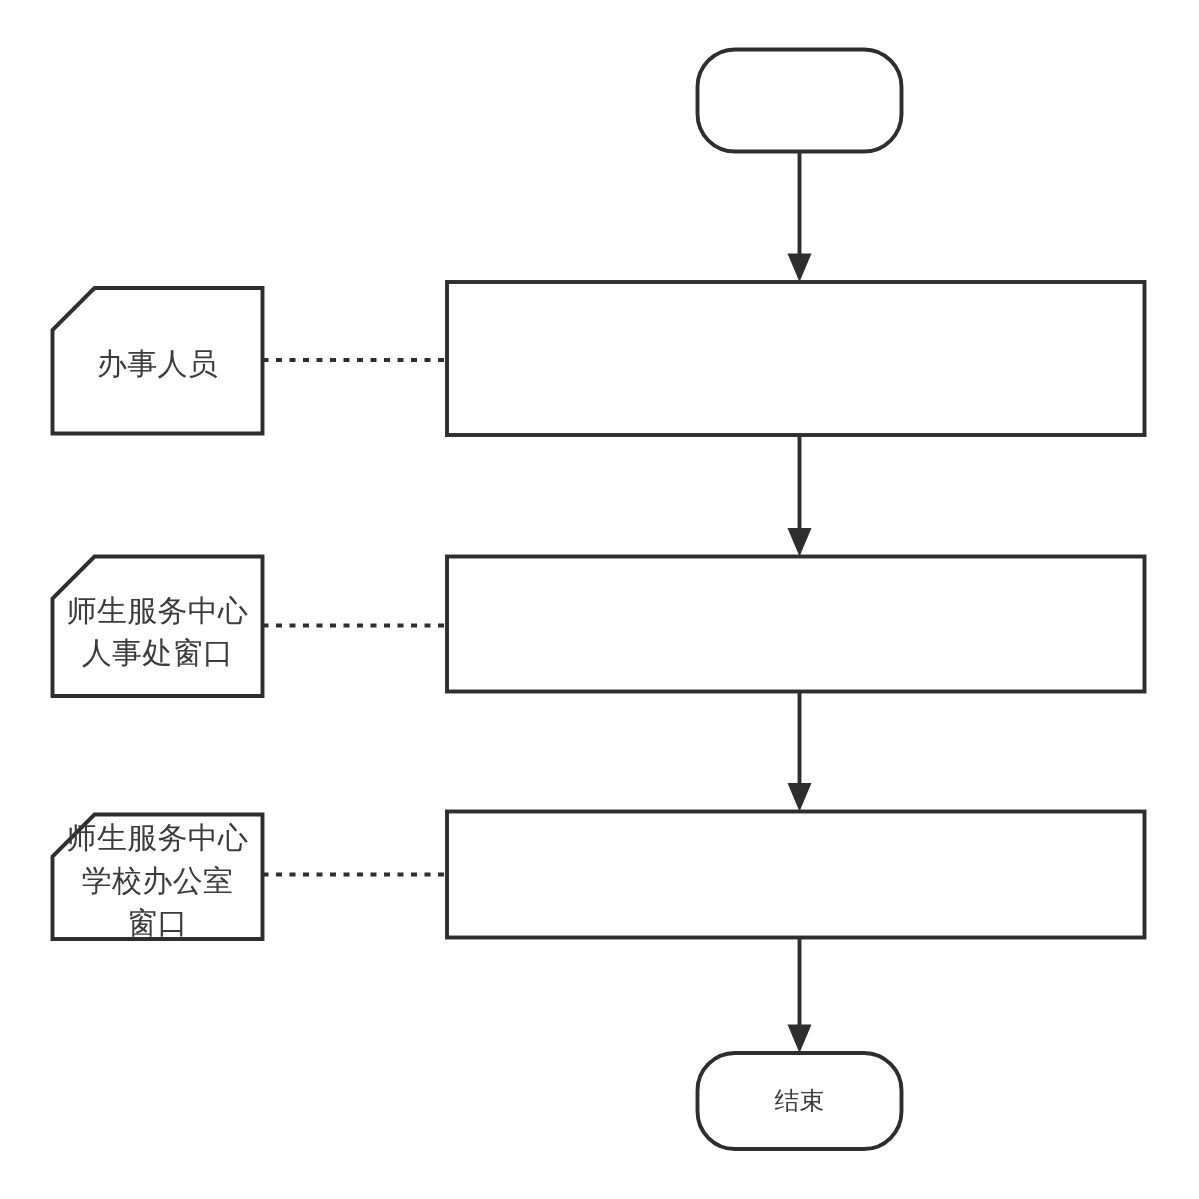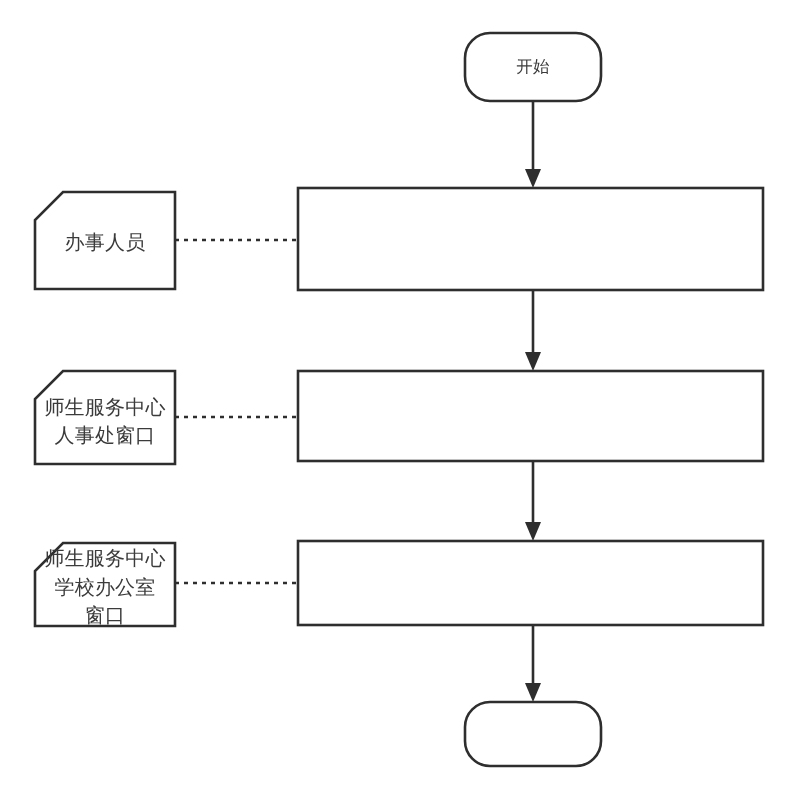--- a/index.html
+++ b/index.html
@@ -112,25 +112,25 @@
     <line class="dotted-line" x1="175" y1="240" x2="298" y2="240"></line>
 
     <polygon class="shape-stroke" points="63,371 175,371 175,464 35,464 35,399"></polygon>
     <line class="dotted-line" x1="175" y1="417" x2="298" y2="417"></line>
 
     <polygon class="shape-stroke" points="63,543 175,543 175,626 35,626 35,571"></polygon>
     <line class="dotted-line" x1="175" y1="583" x2="298" y2="583"></line>
 
   </svg>
 
-  <div class="node-text t-terminator" style="left:465px; top:33px; width:136px; height:68px;">开始</div>
 
 
 
 
+  <div class="node-text t-terminator" style="left:465px; top:702px; width:136px; height:64px;">结束</div>
 
   <div class="node-text t-annot" style="left:38px; top:196px; width:134px; height:93px;">办事人员</div>
 
   <div class="node-text t-annot" style="left:38px; top:378px; width:134px; height:86px;">师生服务中心
 人事处窗口</div>
 
   <div class="node-text t-annot" style="left:38px; top:548px; width:134px; height:78px;">师生服务中心
 学校办公室
 窗口</div>
 

